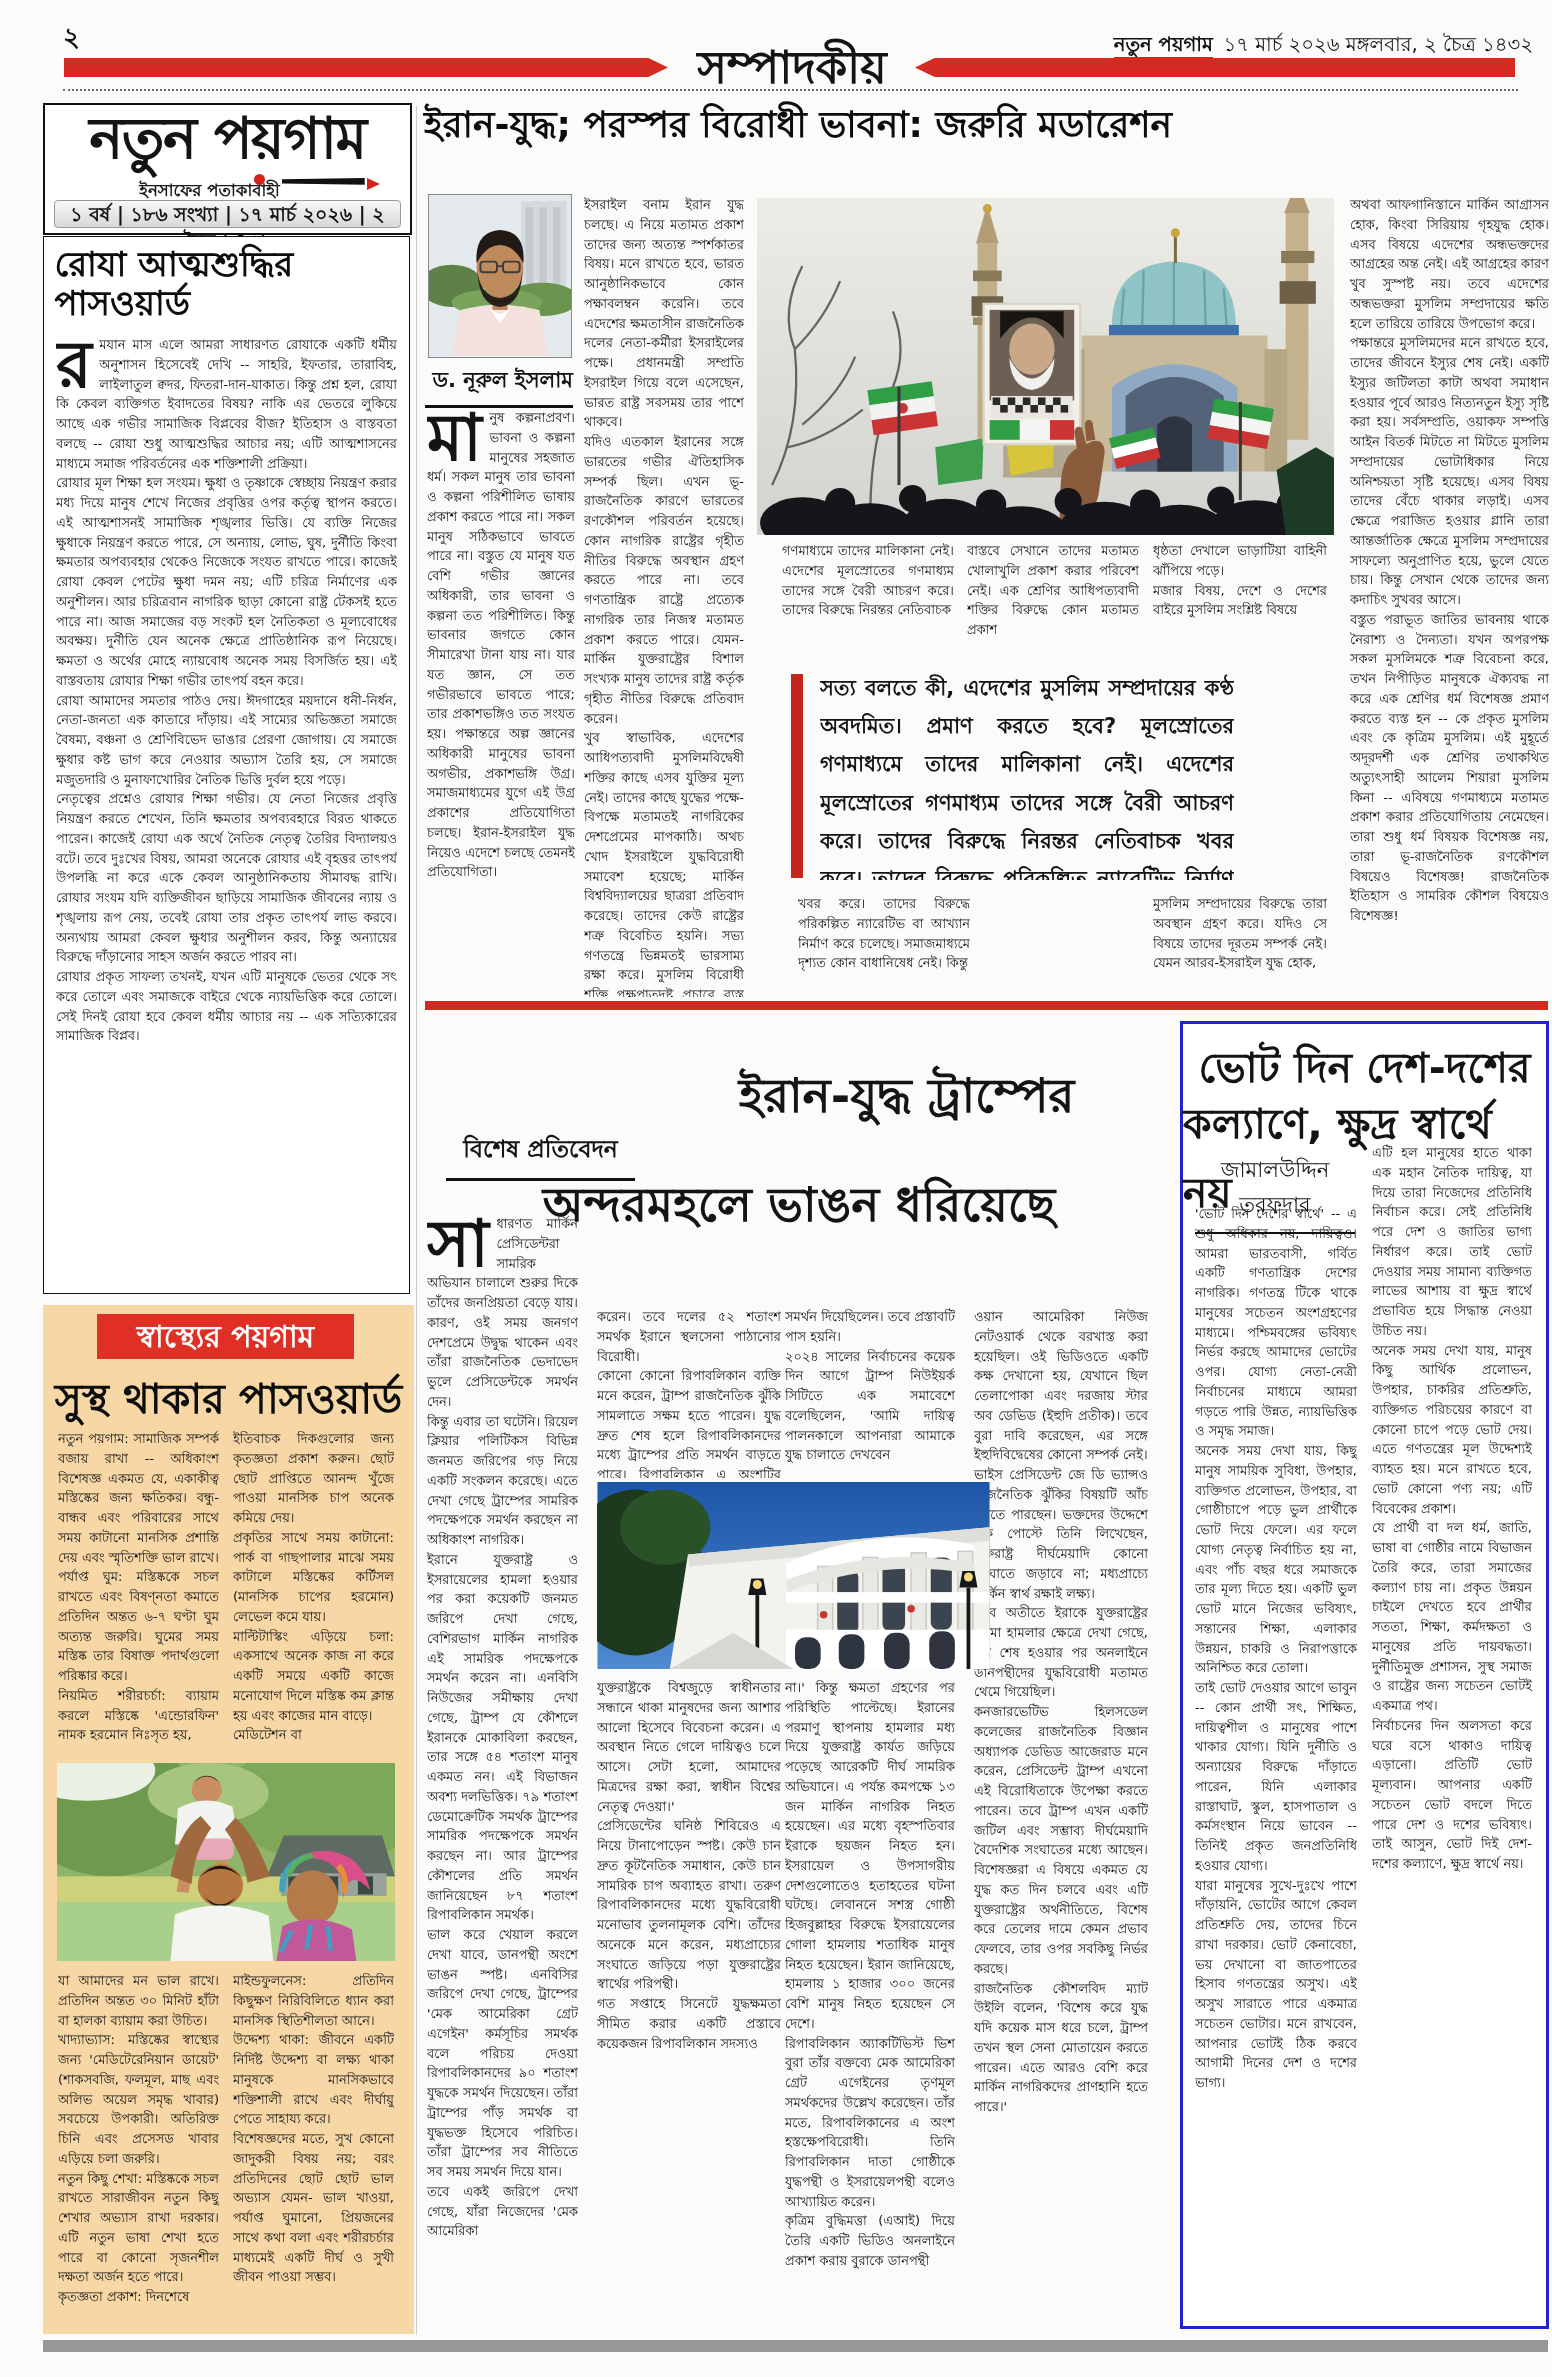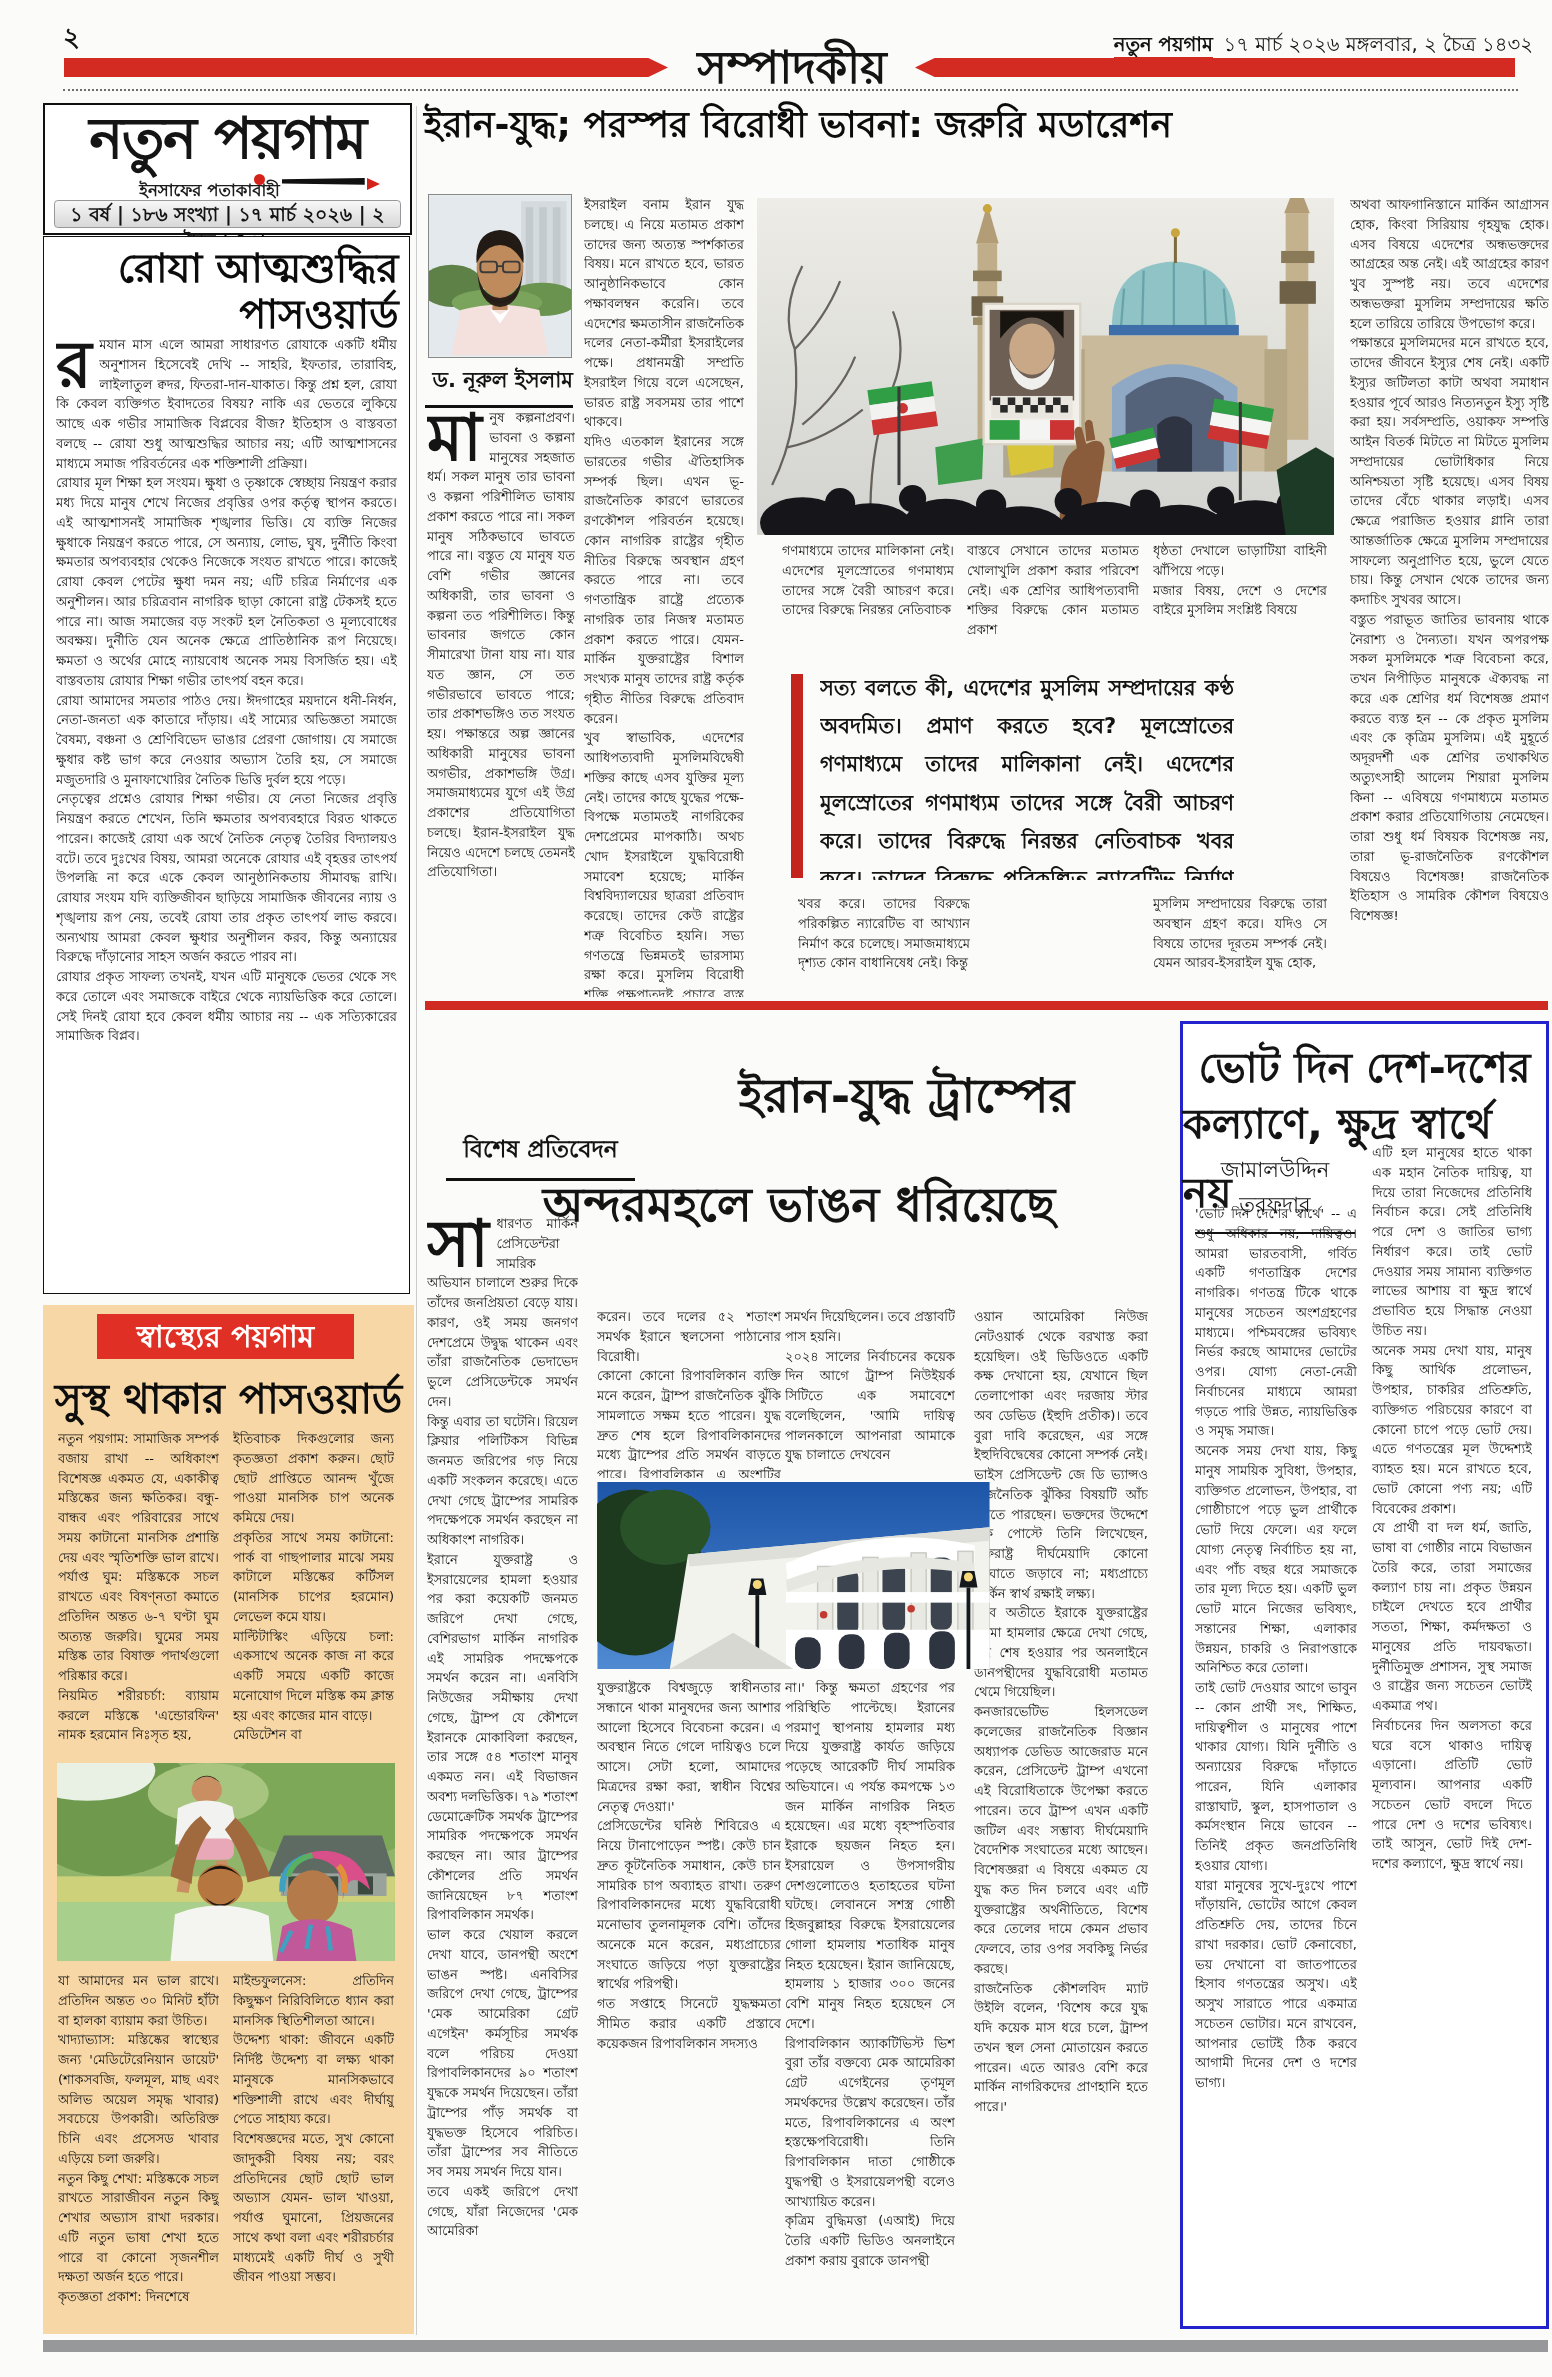--- a/index.html
+++ b/index.html
@@ -26,21 +26,21 @@
   #mh-logo{position:absolute;left:0;top:1.5px;width:100%;text-align:center;font-size:57px;font-weight:900;letter-spacing:-1.5px;line-height:1.1;}
   #mh-dot{position:absolute;left:209px;top:69px;width:11.3px;height:11.3px;border-radius:50%;background:#d4231b;}
   #mh-tagrow{position:absolute;left:0;top:73px;width:100%;display:flex;align-items:flex-start;justify-content:center;gap:2px;margin-left:32px;}
   #mh-tagline{font-size:16.6px;font-weight:800;color:#1c1c1c;}
   #mh-tagbar{width:83px;height:6.8px;background:#111;clip-path:polygon(0 20%,100% 0,100% 100%,0 80%);}
   #mh-nib{width:0;height:0;border-top:6px solid transparent;border-bottom:6px solid transparent;border-left:13.6px solid #d4231b;}
   #mh-issue{position:absolute;left:9px;right:9px;top:95px;height:26px;border:0.8px solid #999;border-radius:3.8px;
             background:linear-gradient(#f7f7f7,#d8d8d8);text-align:center;font-size:19px;font-weight:800;line-height:26px;}
   
   #roza-box{left:43px;top:236px;width:365px;height:1056px;border:1.5px solid #101010;background:#fff;padding:0;}
-  #roza-hl{position:absolute;left:10.6px;top:7.6px;width:344px;font-size:40px;line-height:1.15;text-align:right;}
+  #roza-hl{position:absolute;left:10.6px;top:7.6px;width:344px;font-size:34px;line-height:1.15;text-align:left;}
   #roza-body{position:absolute;left:12px;top:98px;width:341px;height:944px;}
   
   #ed-headline{left:424px;top:106px;width:1127px;font-size:36px;line-height:1.05;}
   #ed-photo{left:428px;top:194px;width:142px;height:162px;border:0.8px solid #888;}
   #ed-byline{left:425px;top:364px;width:148px;text-align:right;font-size:21px;font-weight:800;
              border-bottom:3px solid #111;padding-bottom:6px;}
   #ed-col1{left:427px;top:408px;width:148px;height:589px;}
   #ed-col2{left:584px;top:195px;width:160px;height:802px;}
   #mosque{left:757px;top:198px;width:577px;height:337px;}
   #ed-pa{left:782px;top:541px;width:172px;height:125px;}

